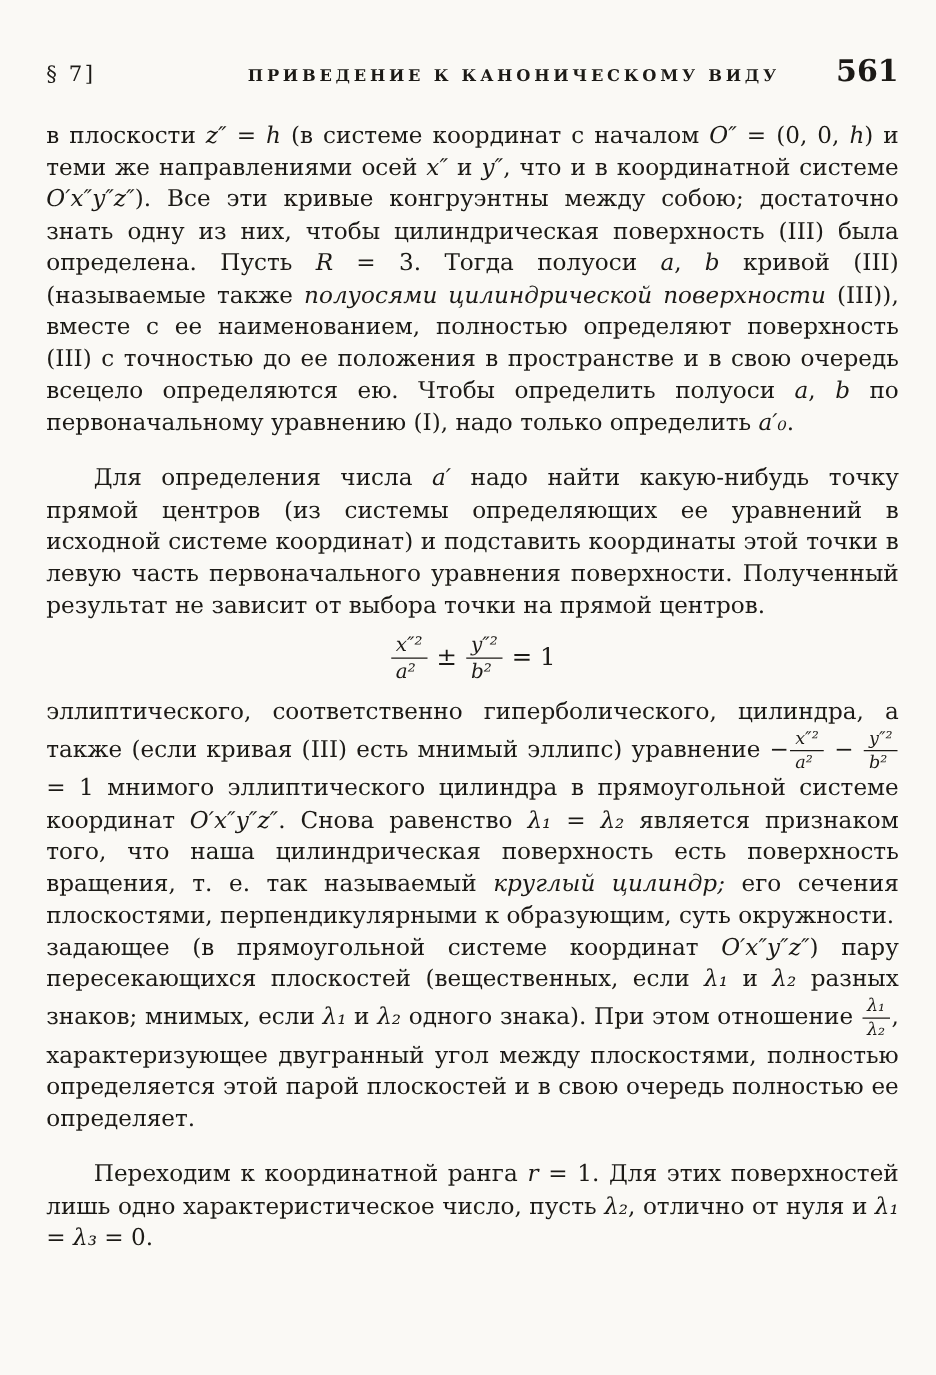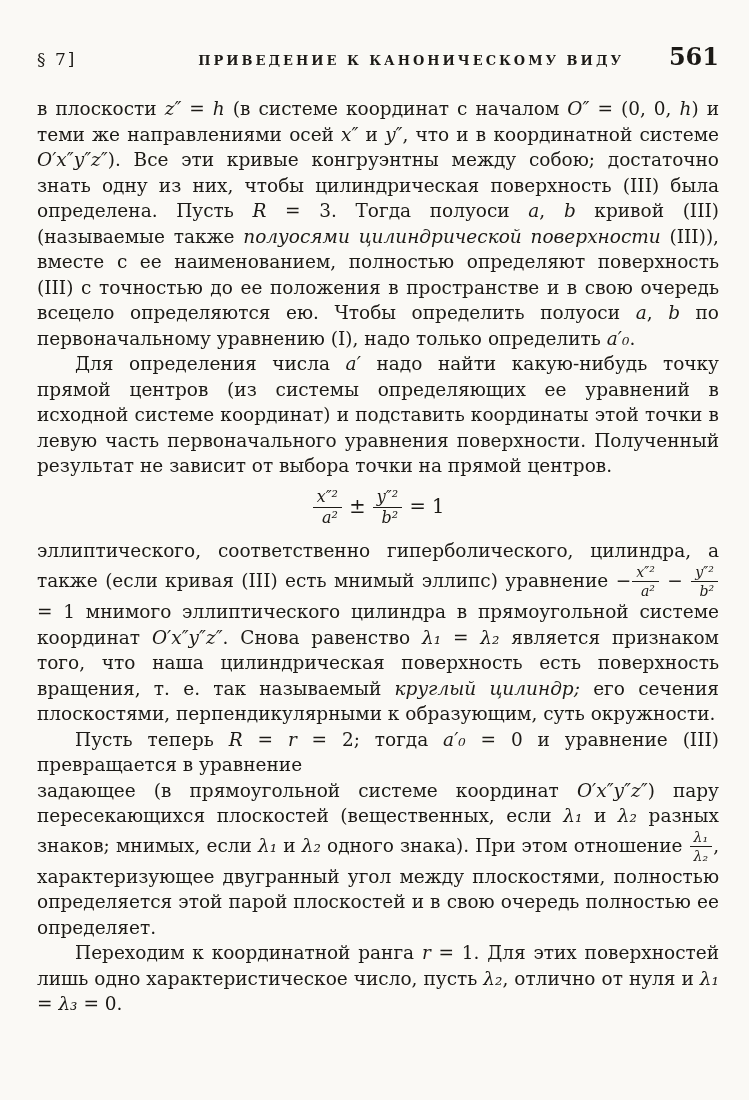--- a/index.html
+++ b/index.html
@@ -45,26 +45,26 @@
     text-align: right;
     font-size: 24px;
     font-weight: bold;
   }
   .body-text {
     font-size: 18.5px;
     line-height: 25.5px;
     text-align: justify;
   }
   .para { margin: 0; }
-  .para.indent { text-indent: 38px; }
+  .para.indent { text-indent: 38px; margin-top: 19px; }
   .i { font-style: italic; }
   .frac {
     display: inline-block;
     vertical-align: middle;
-    text-align: right;
+    text-align: left;
     line-height: 1.15;
     font-size: 0.76em;
     font-style: italic;
     margin: 0 1px;
   }
   .frac .num {
     display: block;
     padding: 0 4px 1px;
     border-bottom: 1.4px solid currentColor;
   }
@@ -87,17 +87,16 @@
   <div class="running-head">
     <span class="section">§ 7]</span>
     <span class="title">ПРИВЕДЕНИЕ К КАНОНИЧЕСКОМУ ВИДУ</span>
     <span class="pagenum">561</span>
   </div>
   <div class="body-text" id="page-body">
       <p class="para"><span>в плоскости </span><span class="i">z″</span><span> = </span><span class="i">h</span><span> (в системе координат с началом </span><span class="i">O″</span><span> = (0, 0, </span><span class="i">h</span><span>) и теми же направлениями осей </span><span class="i">x″</span><span> и </span><span class="i">y″</span><span>, что и в координатной системе </span><span class="i">O′x″y″z″</span><span>). Все эти кривые конгруэнтны между собою; достаточно знать одну из них, чтобы цилиндрическая поверхность (III) была определена. Пусть </span><span class="i">R</span><span> = 3. Тогда полуоси </span><span class="i">a</span><span>, </span><span class="i">b</span><span> кривой (III) (называемые также </span><span class="i">полуосями цилиндрической поверхности</span><span> (III)), вместе с ее наименованием, полностью определяют поверхность (III) с точностью до ее положения в пространстве и в свою очередь всецело определяются ею. Чтобы определить полуоси </span><span class="i">a</span><span>, </span><span class="i">b</span><span> по первоначальному уравнению (I), надо только определить </span><span class="i">a′₀</span><span>.</span></p>
       <p class="para indent"><span>Для определения числа </span><span class="i">a′</span><span> надо найти какую-нибудь точку прямой центров (из системы определяющих ее уравнений в исходной системе координат) и подставить координаты этой точки в левую часть первоначального уравнения поверхности. Полученный результат не зависит от выбора точки на прямой центров.</span></p>
       <div class="formula"><span class="frac"><span class="num">x″²</span><span class="den">a²</span></span><span> ± </span><span class="frac"><span class="num">y″²</span><span class="den">b²</span></span><span> = 1</span></div>
       <p class="para"><span>эллиптического, соответственно гиперболического, цилиндра, а также (если кривая (III) есть мнимый эллипс) уравнение −</span><span class="frac"><span class="num">x″²</span><span class="den">a²</span></span><span> − </span><span class="frac"><span class="num">y″²</span><span class="den">b²</span></span><span> = 1 мнимого эллиптического цилиндра в прямоугольной системе координат </span><span class="i">O′x″y″z″</span><span>. Снова равенство </span><span class="i">λ₁</span><span> = </span><span class="i">λ₂</span><span> является признаком того, что наша цилиндрическая поверхность есть поверхность вращения, т. е. так называемый </span><span class="i">круглый цилиндр;</span><span> его сечения плоскостями, перпендикулярными к образующим, суть окружности.</span></p>
-      <p class="para indent"><span>Пусть теперь </span><span class="i">R</span><span> = </span><span class="i">r</span><span> = 2; тогда </span><span class="i">a′₀</span><span> = 0 и уравнение (III) превращается в уравнение</span></p>
       <p class="para"><span>задающее (в прямоугольной системе координат </span><span class="i">O′x″y″z″</span><span>) пару пересекающихся плоскостей (вещественных, если </span><span class="i">λ₁</span><span> и </span><span class="i">λ₂</span><span> разных знаков; мнимых, если </span><span class="i">λ₁</span><span> и </span><span class="i">λ₂</span><span> одного знака). При этом отношение </span><span class="frac"><span class="num">λ₁</span><span class="den">λ₂</span></span><span>, характеризующее двугранный угол между плоскостями, полностью определяется этой парой плоскостей и в свою очередь полностью ее определяет.</span></p>
       <p class="para indent"><span>Переходим к координатной ранга </span><span class="i">r</span><span> = 1. Для этих поверхностей лишь одно характеристическое число, пусть </span><span class="i">λ₂</span><span>, отлично от нуля и </span><span class="i">λ₁</span><span> = </span><span class="i">λ₃</span><span> = 0.</span></p>
     </div>
 </div>
 
 </body></html>

